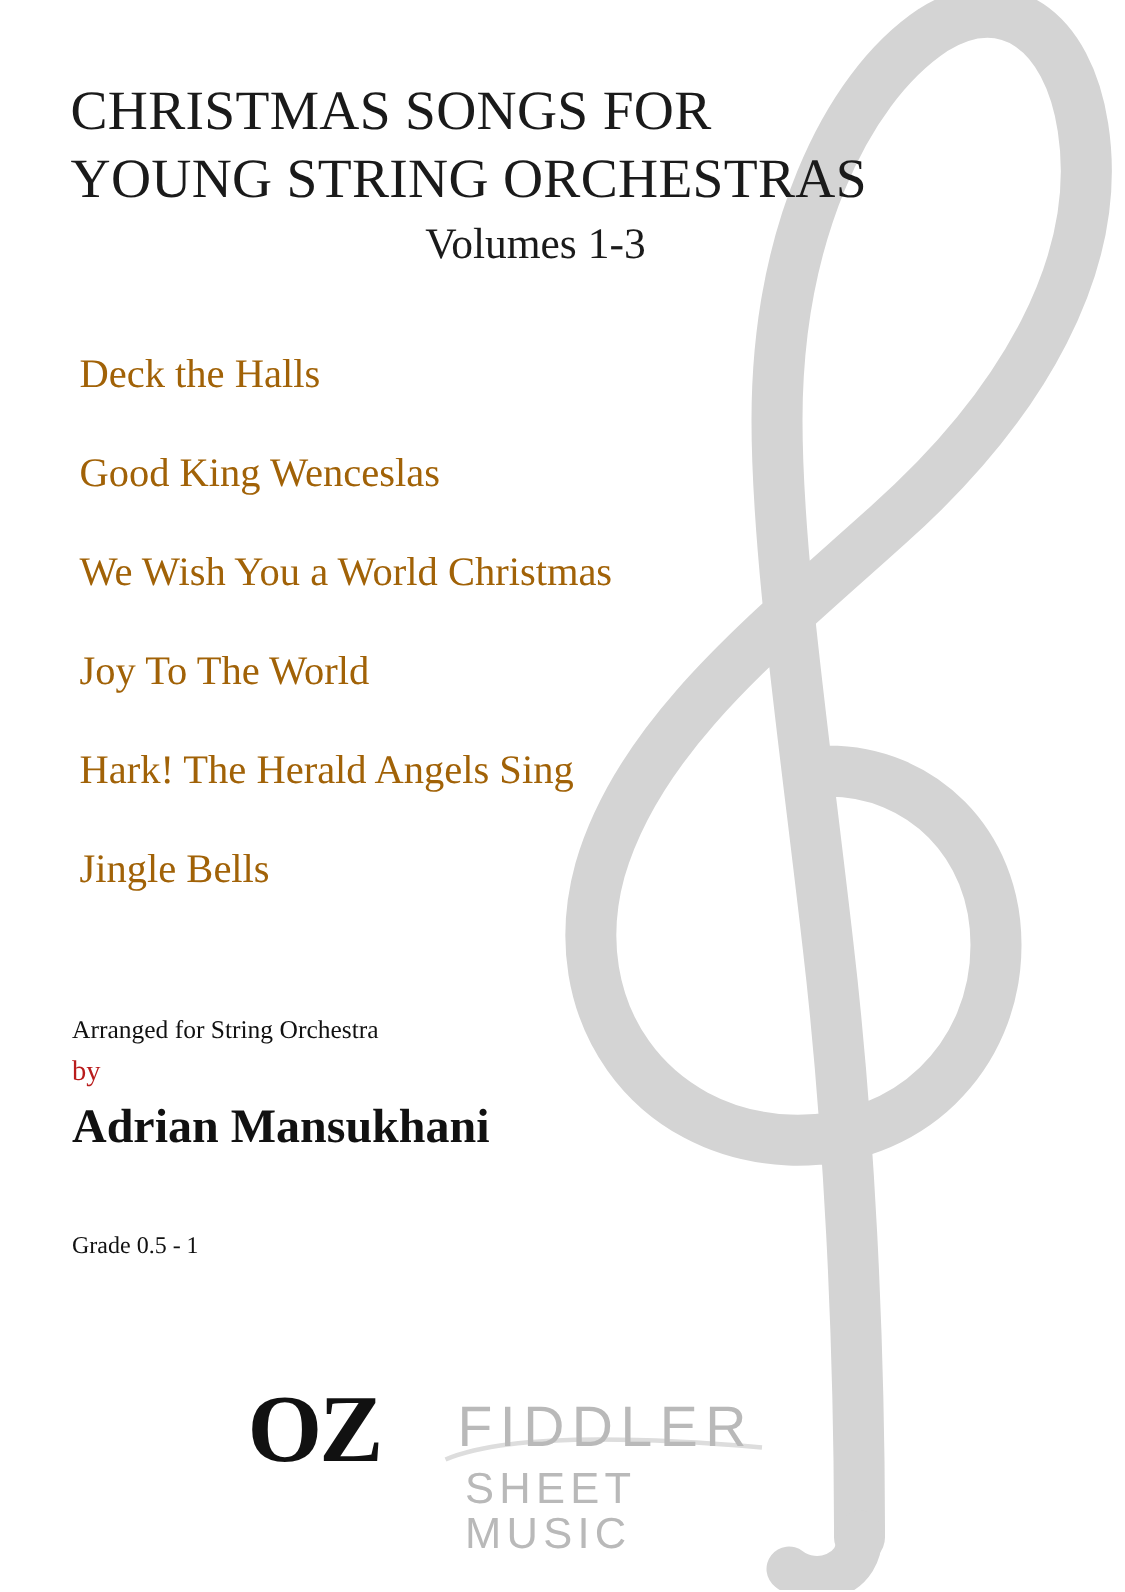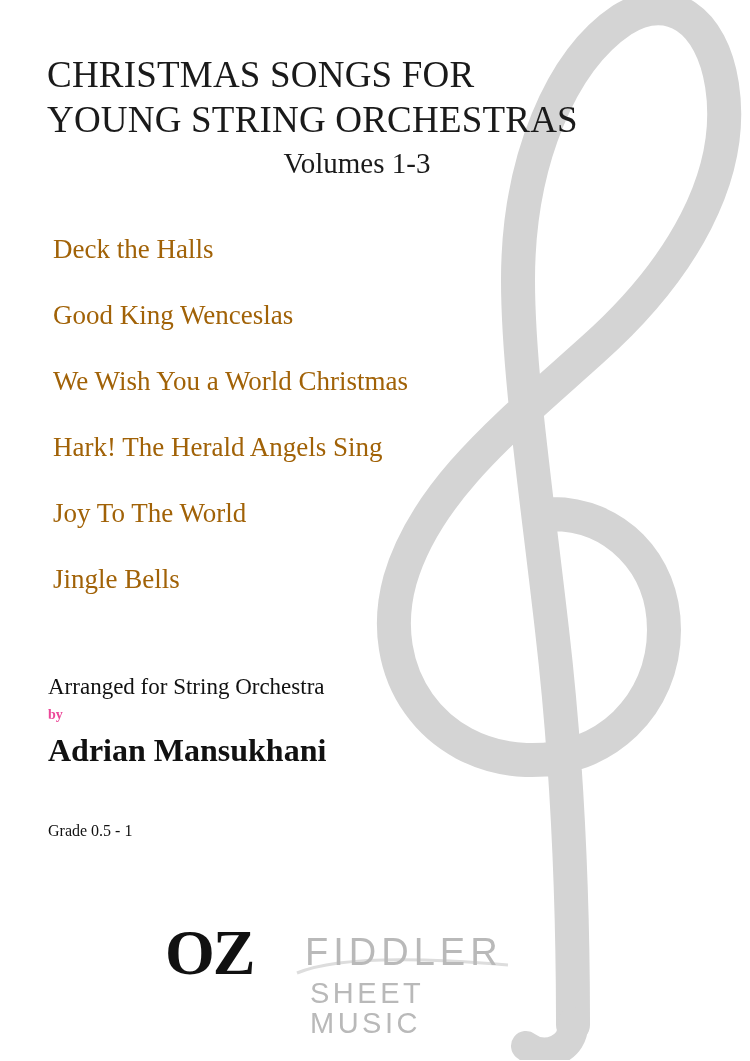--- a/index.html
+++ b/index.html
@@ -66,30 +66,29 @@
     color: #a16207;
     white-space: nowrap;
   }
   .credits {
     position: absolute;
     left: 48px;
     top: 676px;
     width: 600px;
   }
   .arranged-for {
-    font-size: 23px;
+    font-size: 17px;
     line-height: 22px;
     color: #111111;
   }
   .by-word {
-    font-size: 14px;
+    font-size: 19px;
     line-height: 26px;
     margin-top: 4px;
-    color: #ec4899;
-    font-weight: bold;
+    color: #b91c1c;
   }
   .arranger-name {
     font-size: 32px;
     line-height: 40px;
     margin-top: 2px;
     color: #111111;
     font-weight: bold;
   }
   .grade {
     position: absolute;
@@ -164,22 +163,22 @@
     <div class="title-block">
       <div class="title-line">CHRISTMAS SONGS FOR</div>
       <div class="title-line">YOUNG STRING ORCHESTRAS</div>
       <div class="subtitle">Volumes 1-3</div>
     </div>
 
     <div class="song-list">
       <div class="song-item">Deck the Halls</div>
       <div class="song-item">Good King Wenceslas</div>
       <div class="song-item">We Wish You a World Christmas</div>
+      <div class="song-item">Joy To The World</div>
       <div class="song-item">Hark! The Herald Angels Sing</div>
-      <div class="song-item">Joy To The World</div>
       <div class="song-item">Jingle Bells</div>
     </div>
 
     <div class="credits">
       <div class="arranged-for">Arranged for String Orchestra</div>
       <div class="by-word">by</div>
       <div class="arranger-name">Adrian Mansukhani</div>
     </div>
 
     <div class="grade">Grade 0.5 - 1</div>

